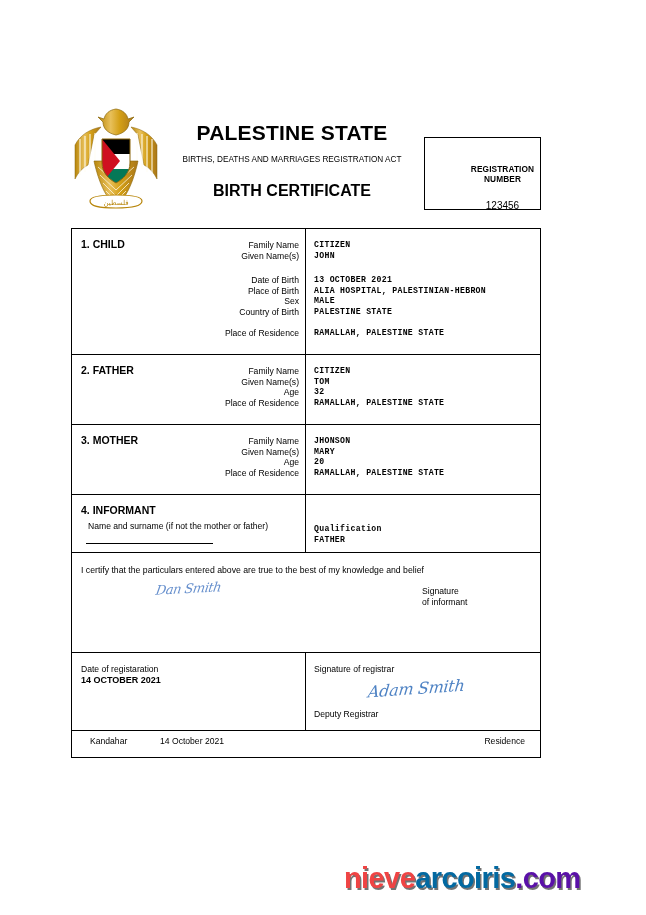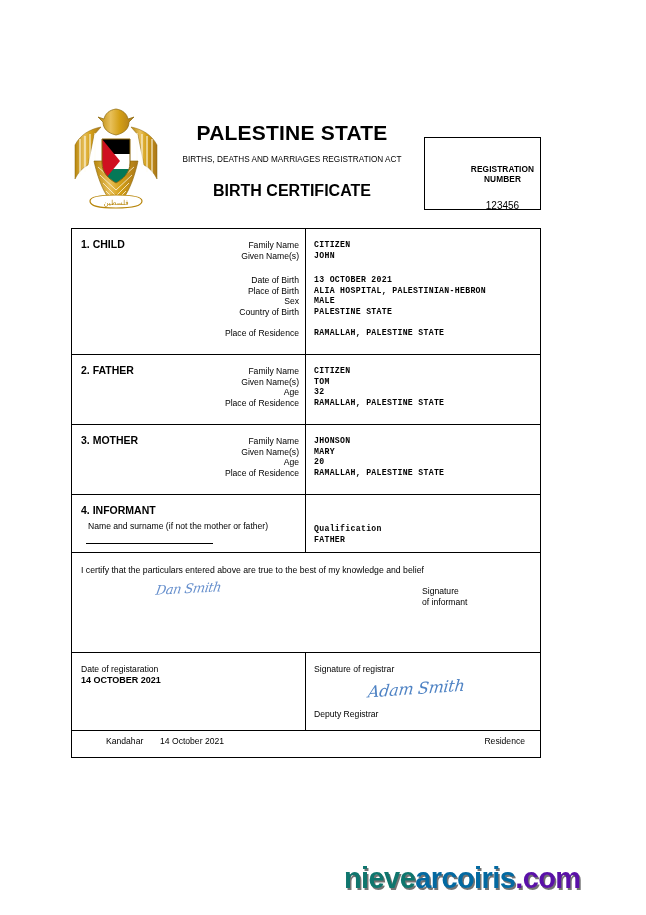--- a/index.html
+++ b/index.html
@@ -242,21 +242,20 @@
     font-size: 8.6px;
   }
 
   
   #row-footer { height: 21px; }
   #footer-place {
     position: absolute;
     left: 18px;
     top: 5px;
     font-size: 8.6px;
-    margin-left: 16px;
   }
   #footer-date {
     position: absolute;
     left: 88px;
     top: 5px;
     font-size: 8.6px;
   }
   #footer-registrar {
     position: absolute;
     right: 15px;
@@ -268,21 +267,21 @@
   #watermark {
     position: absolute;
     left: 344px;
     top: 862px;
     font-size: 29px;
     font-weight: bold;
     letter-spacing: -0.6px;
     white-space: nowrap;
     text-shadow: 1.5px 1.5px 0px rgba(0,0,0,0.55);
   }
-  .wm-a { color: #0f766e; }
+  .wm-a { color: #ef4444; }
   .wm-b { color: #0369a1; }
   .wm-c { color: #5a11a8; }
 </style>
 </head>
 <body>
 
 <div id="header">
 
   <div id="emblem">
     <svg viewBox="0 0 96 108" width="96" height="108">

